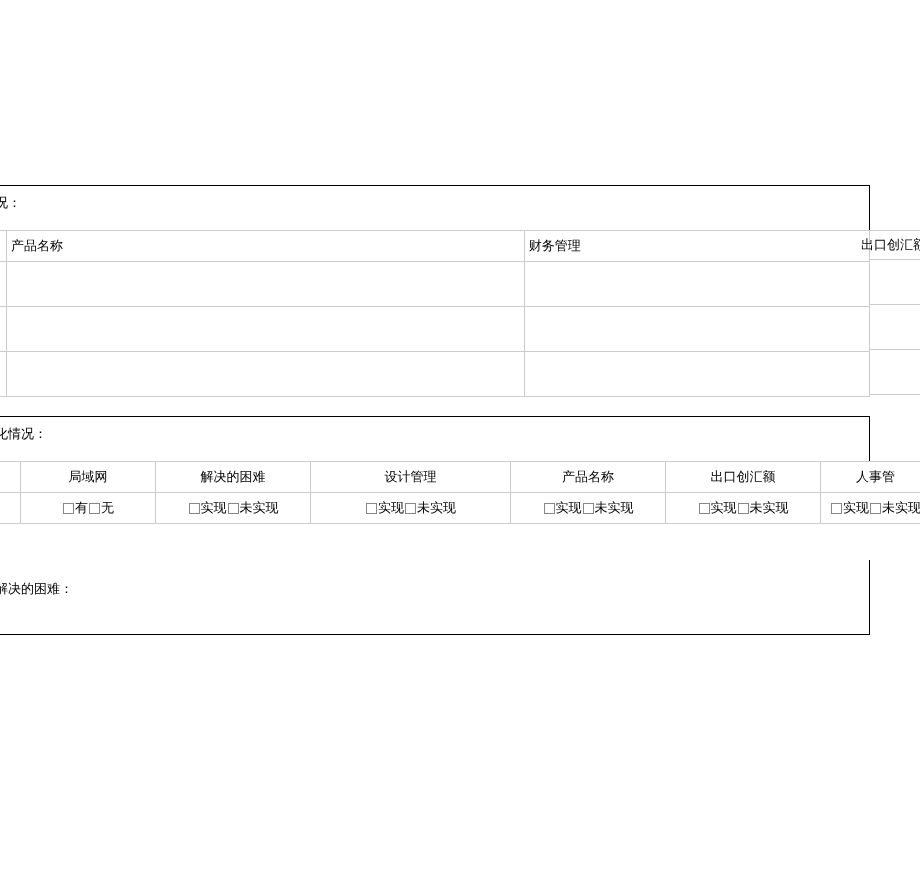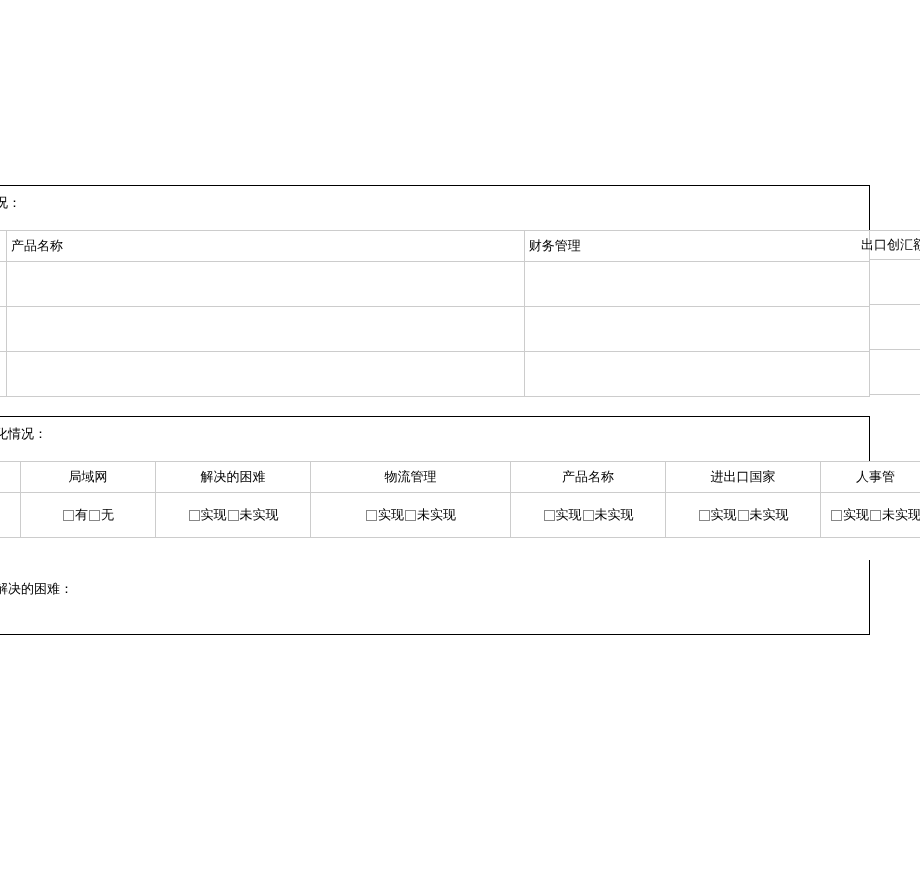--- a/index.html
+++ b/index.html
@@ -100,21 +100,21 @@
       border: 1px solid #ccc;
       text-align: center;
       font-weight: normal;
       padding: 6px 4px;
       white-space: nowrap;
     }
     .table2 th {
       height: 30px;
     }
     .table2 td {
-      height: 45px;
+      height: 31px;
       font-family: Liberation Mono, monospace;
     }
     .table2 .c1 { width: 30px; }
     .table2 .c2 { width: 135px; }
     .table2 .c3 { width: 155px; }
     .table2 .c4 { width: 200px; }
     .table2 .c5 { width: 155px; }
     .table2 .c6 { width: 155px; }
     .table2 .c7 { width: 110px; }
 
@@ -202,23 +202,23 @@
       <col class="c4">
       <col class="c5">
       <col class="c6">
       <col class="c7">
   </colgroup>
   <thead>
     <tr>
       <th></th>
       <th>局域网</th>
       <th>解决的困难</th>
-      <th>物流管理</th>
+      <th>设计管理</th>
       <th>产品名称</th>
-      <th>进出口国家</th>
+      <th>出口创汇额</th>
       <th>人事管</th>
     </tr>
   </thead>
   <tbody>
     <tr>
       <td></td>
       <td>
         <span class="checkbox"></span><span class="opt-label">有</span><span class="checkbox"></span><span class="opt-label">无</span>
       </td>
       <td>

